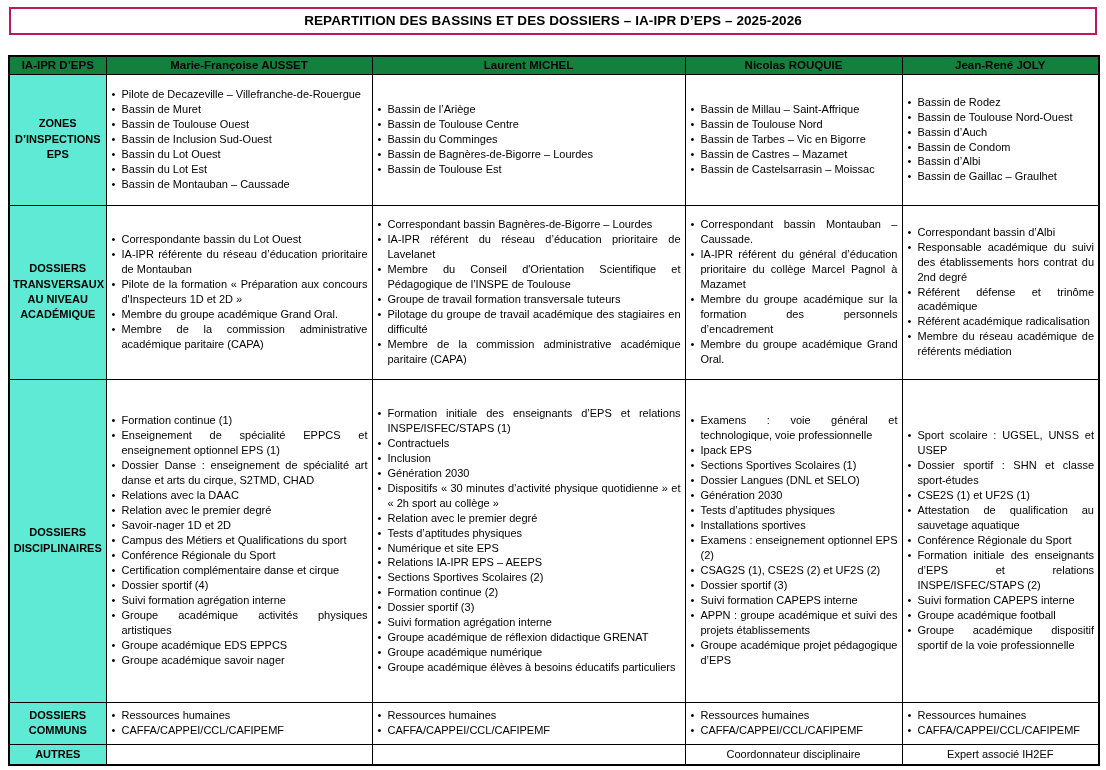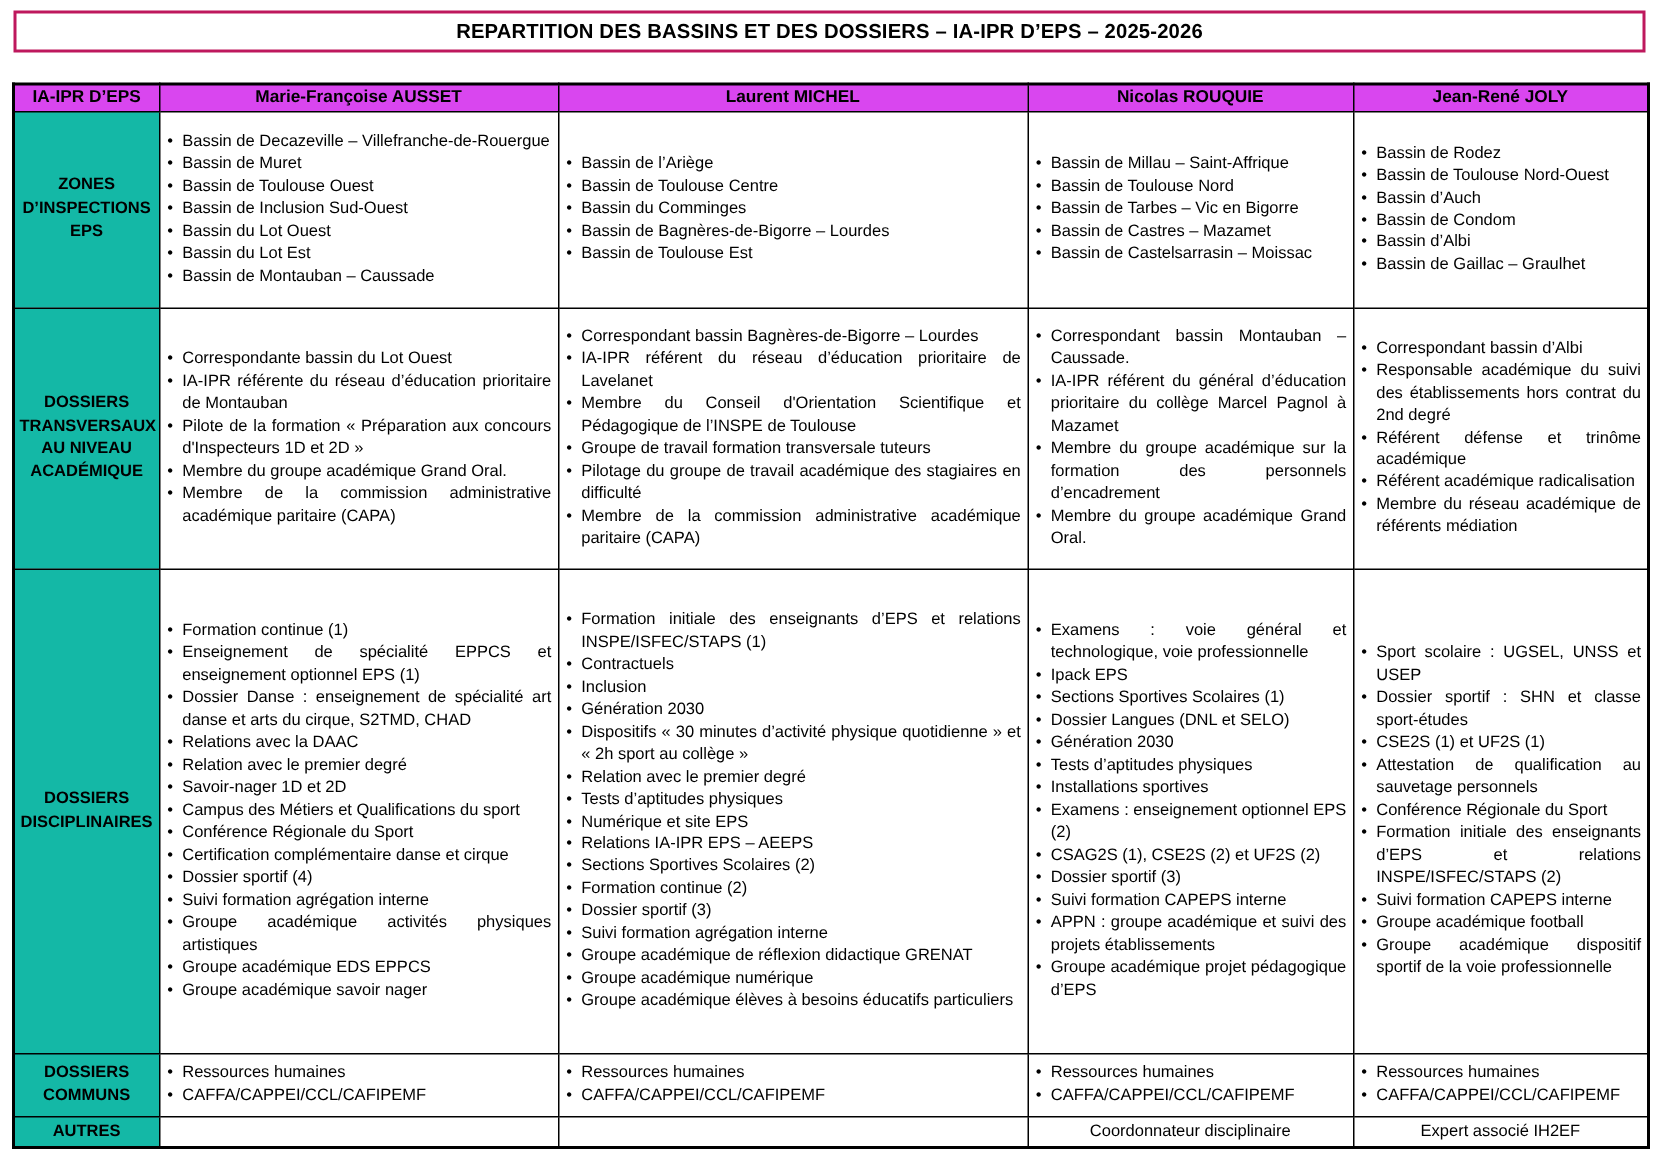--- a/index.html
+++ b/index.html
@@ -20,30 +20,30 @@
   }
   table.doc-table {
     border-collapse: collapse;
     table-layout: fixed;
     width: 1090px;
     margin: 20px 0 0 8px;
     border: 2px solid #000;
   }
   th, td { border: 1px solid #000; }
   thead th {
-    background: #d946ef;
+    background: #15803d;
     font-size: 11.5px;
     font-weight: bold;
     height: 18px;
     padding: 1px 2px;
     text-align: center;
     vertical-align: middle;
   }
   th.row-header {
-    background: #14b8a6;
+    background: #5eead4;
     font-weight: bold;
     font-size: 11px;
     text-align: center;
     vertical-align: middle;
     padding: 2px 3px;
     line-height: 1.4;
   }
   td.cell {
     vertical-align: middle;
     padding: 2px 4px 2px 5px;
@@ -93,21 +93,21 @@
       <th>Laurent MICHEL</th>
       <th>Nicolas ROUQUIE</th>
       <th>Jean-René JOLY</th>
     </tr>
   </thead>
   <tbody>
       <tr>
         <th class="row-header">ZONES D’INSPECTIONS EPS</th>
         <td class="cell">
           <ul class="blist">
-            <li>Bassin de Decazeville – Villefranche-de-Rouergue</li>
+            <li>Pilote de Decazeville – Villefranche-de-Rouergue</li>
             <li>Bassin de Muret</li>
             <li>Bassin de Toulouse Ouest</li>
             <li>Bassin de Inclusion Sud-Ouest</li>
             <li>Bassin du Lot Ouest</li>
             <li>Bassin du Lot Est</li>
             <li>Bassin de Montauban – Caussade</li>
           </ul>
         </td>
         <td class="cell">
           <ul class="blist">
@@ -232,21 +232,21 @@
             <li>Suivi formation CAPEPS interne</li>
             <li>APPN : groupe académique et suivi des projets établissements</li>
             <li>Groupe académique projet pédagogique d’EPS</li>
           </ul>
         </td>
         <td class="cell">
           <ul class="blist">
             <li>Sport scolaire : UGSEL, UNSS et USEP</li>
             <li>Dossier sportif : SHN et classe sport-études</li>
             <li>CSE2S (1) et UF2S (1)</li>
-            <li>Attestation de qualification au sauvetage personnels</li>
+            <li>Attestation de qualification au sauvetage aquatique</li>
             <li>Conférence Régionale du Sport</li>
             <li>Formation initiale des enseignants d’EPS et relations INSPE/ISFEC/STAPS (2)</li>
             <li>Suivi formation CAPEPS interne</li>
             <li>Groupe académique football</li>
             <li>Groupe académique dispositif sportif de la voie professionnelle</li>
           </ul>
         </td>
       </tr>
       <tr>
         <th class="row-header">DOSSIERS COMMUNS</th>

